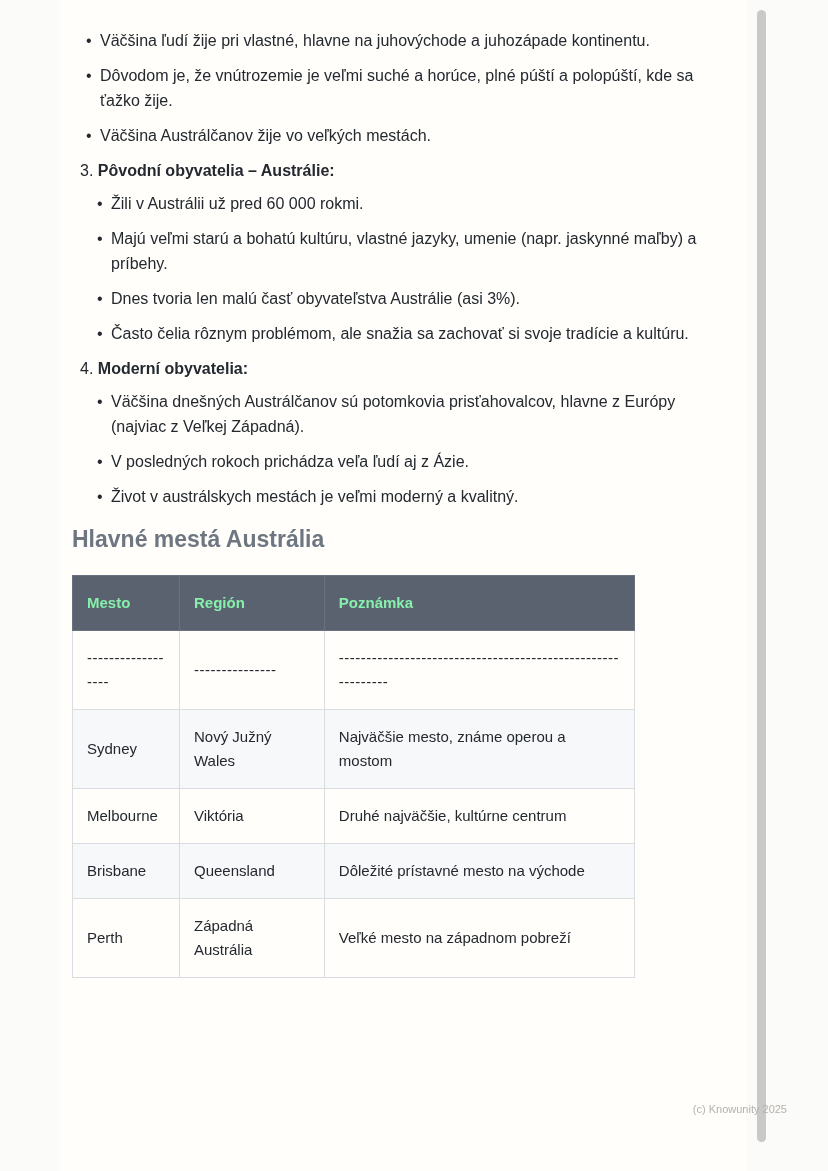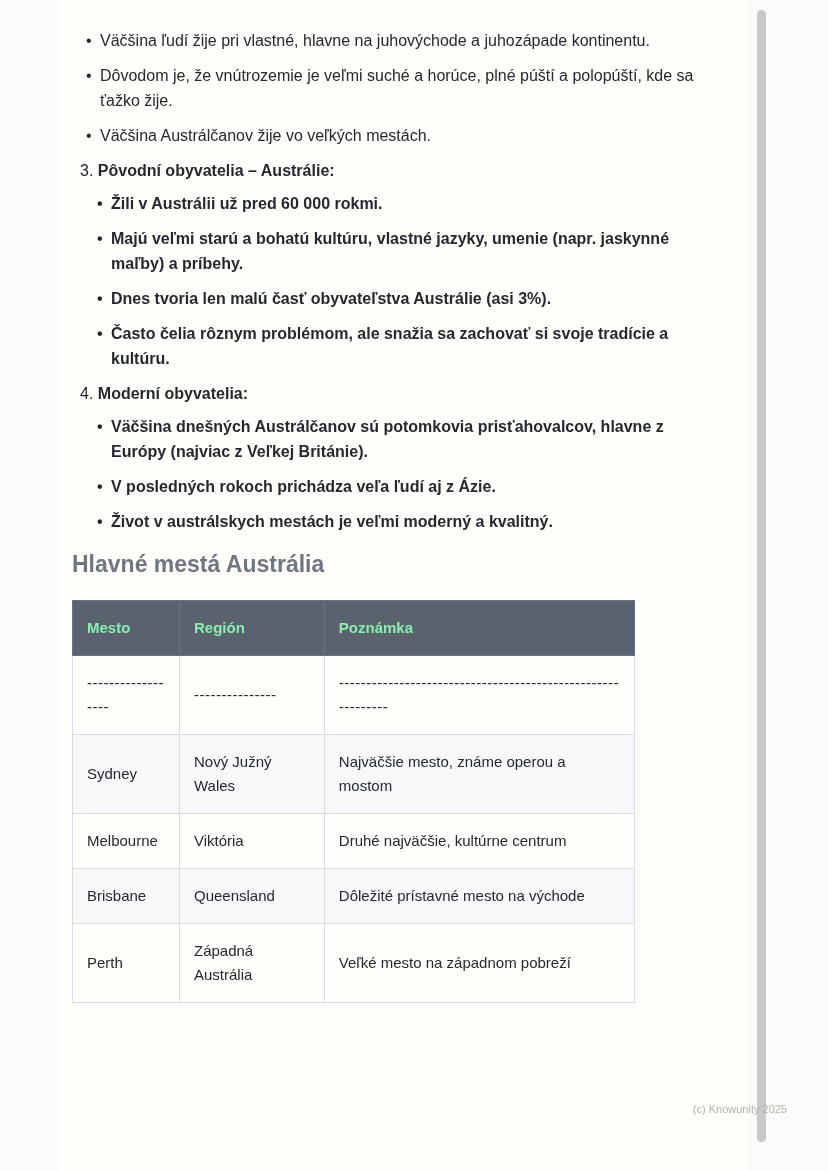--- a/index.html
+++ b/index.html
@@ -29,21 +29,21 @@
   .bullets li::before {
     content: "•";
     position: absolute;
     left: 0; top: 0;
   }
   .top-bullets { margin-left: 14px; }
   .num-section { margin-left: 8px; margin-top: 6px; }
   .num-title-line { font-size: 16px; line-height: 25px; margin-bottom: 8px; }
   .num-title-line .num { font-weight: 400; }
   .num-title-line strong { font-weight: 700; }
-  .nested { margin-left: 17px; font-weight: bold; }
+  .nested { margin-left: 17px; }
   .section-heading {
     font-size: 23px;
     font-weight: 700;
     color: #6d7681;
     margin-top: 16px;
     line-height: 28px;
   }
   table.cities {
     margin-top: 22px;
     width: 563px;
@@ -110,21 +110,21 @@
       <li>Často čelia rôznym problémom, ale snažia sa zachovať si svoje tradície a kultúru.</li>
     </ul>
   </div>
 
   <div class="num-section">
     <div class="num-title-line">
       <span class="num">4.</span>
       <strong>Moderní obyvatelia:</strong>
     </div>
     <ul class="bullets nested">
-      <li>Väčšina dnešných Austrálčanov sú potomkovia prisťahovalcov, hlavne z Európy (najviac z Veľkej Británie).</li>
+      <li>Väčšina dnešných Austrálčanov sú potomkovia prisťahovalcov, hlavne z Európy (najviac z Veľkej Západná).</li>
       <li>V posledných rokoch prichádza veľa ľudí aj z Ázie.</li>
       <li>Život v austrálskych mestách je veľmi moderný a kvalitný.</li>
     </ul>
   </div>
 
   <h2 class="section-heading">Hlavné mestá Austrália</h2>
 
   <table class="cities">
     <colgroup>
       <col style="width:107px">

